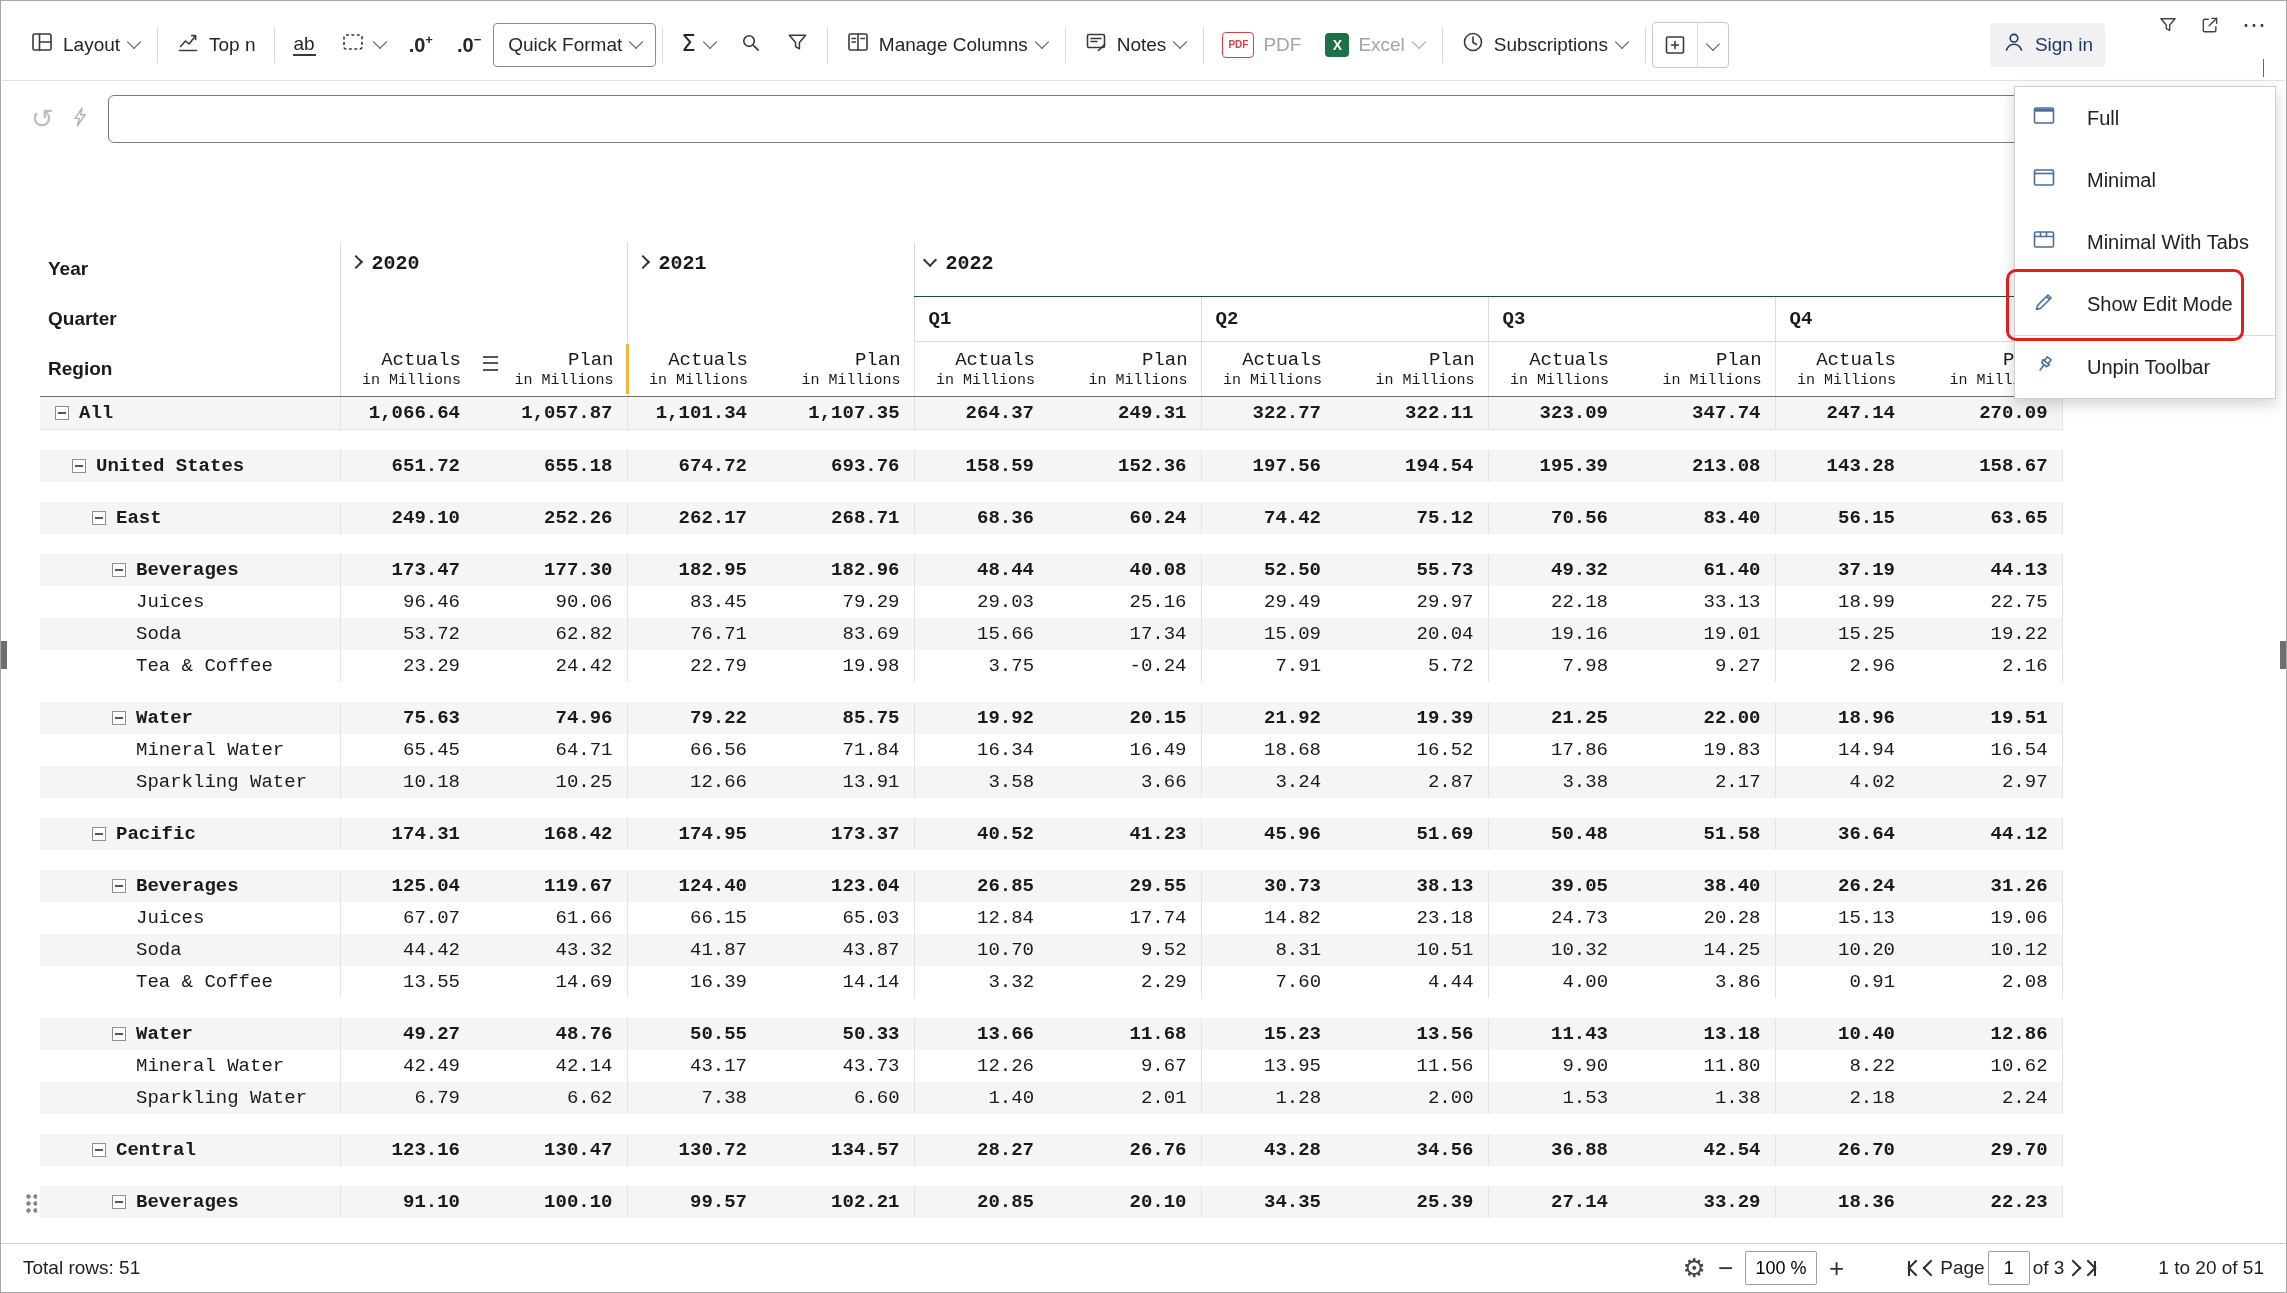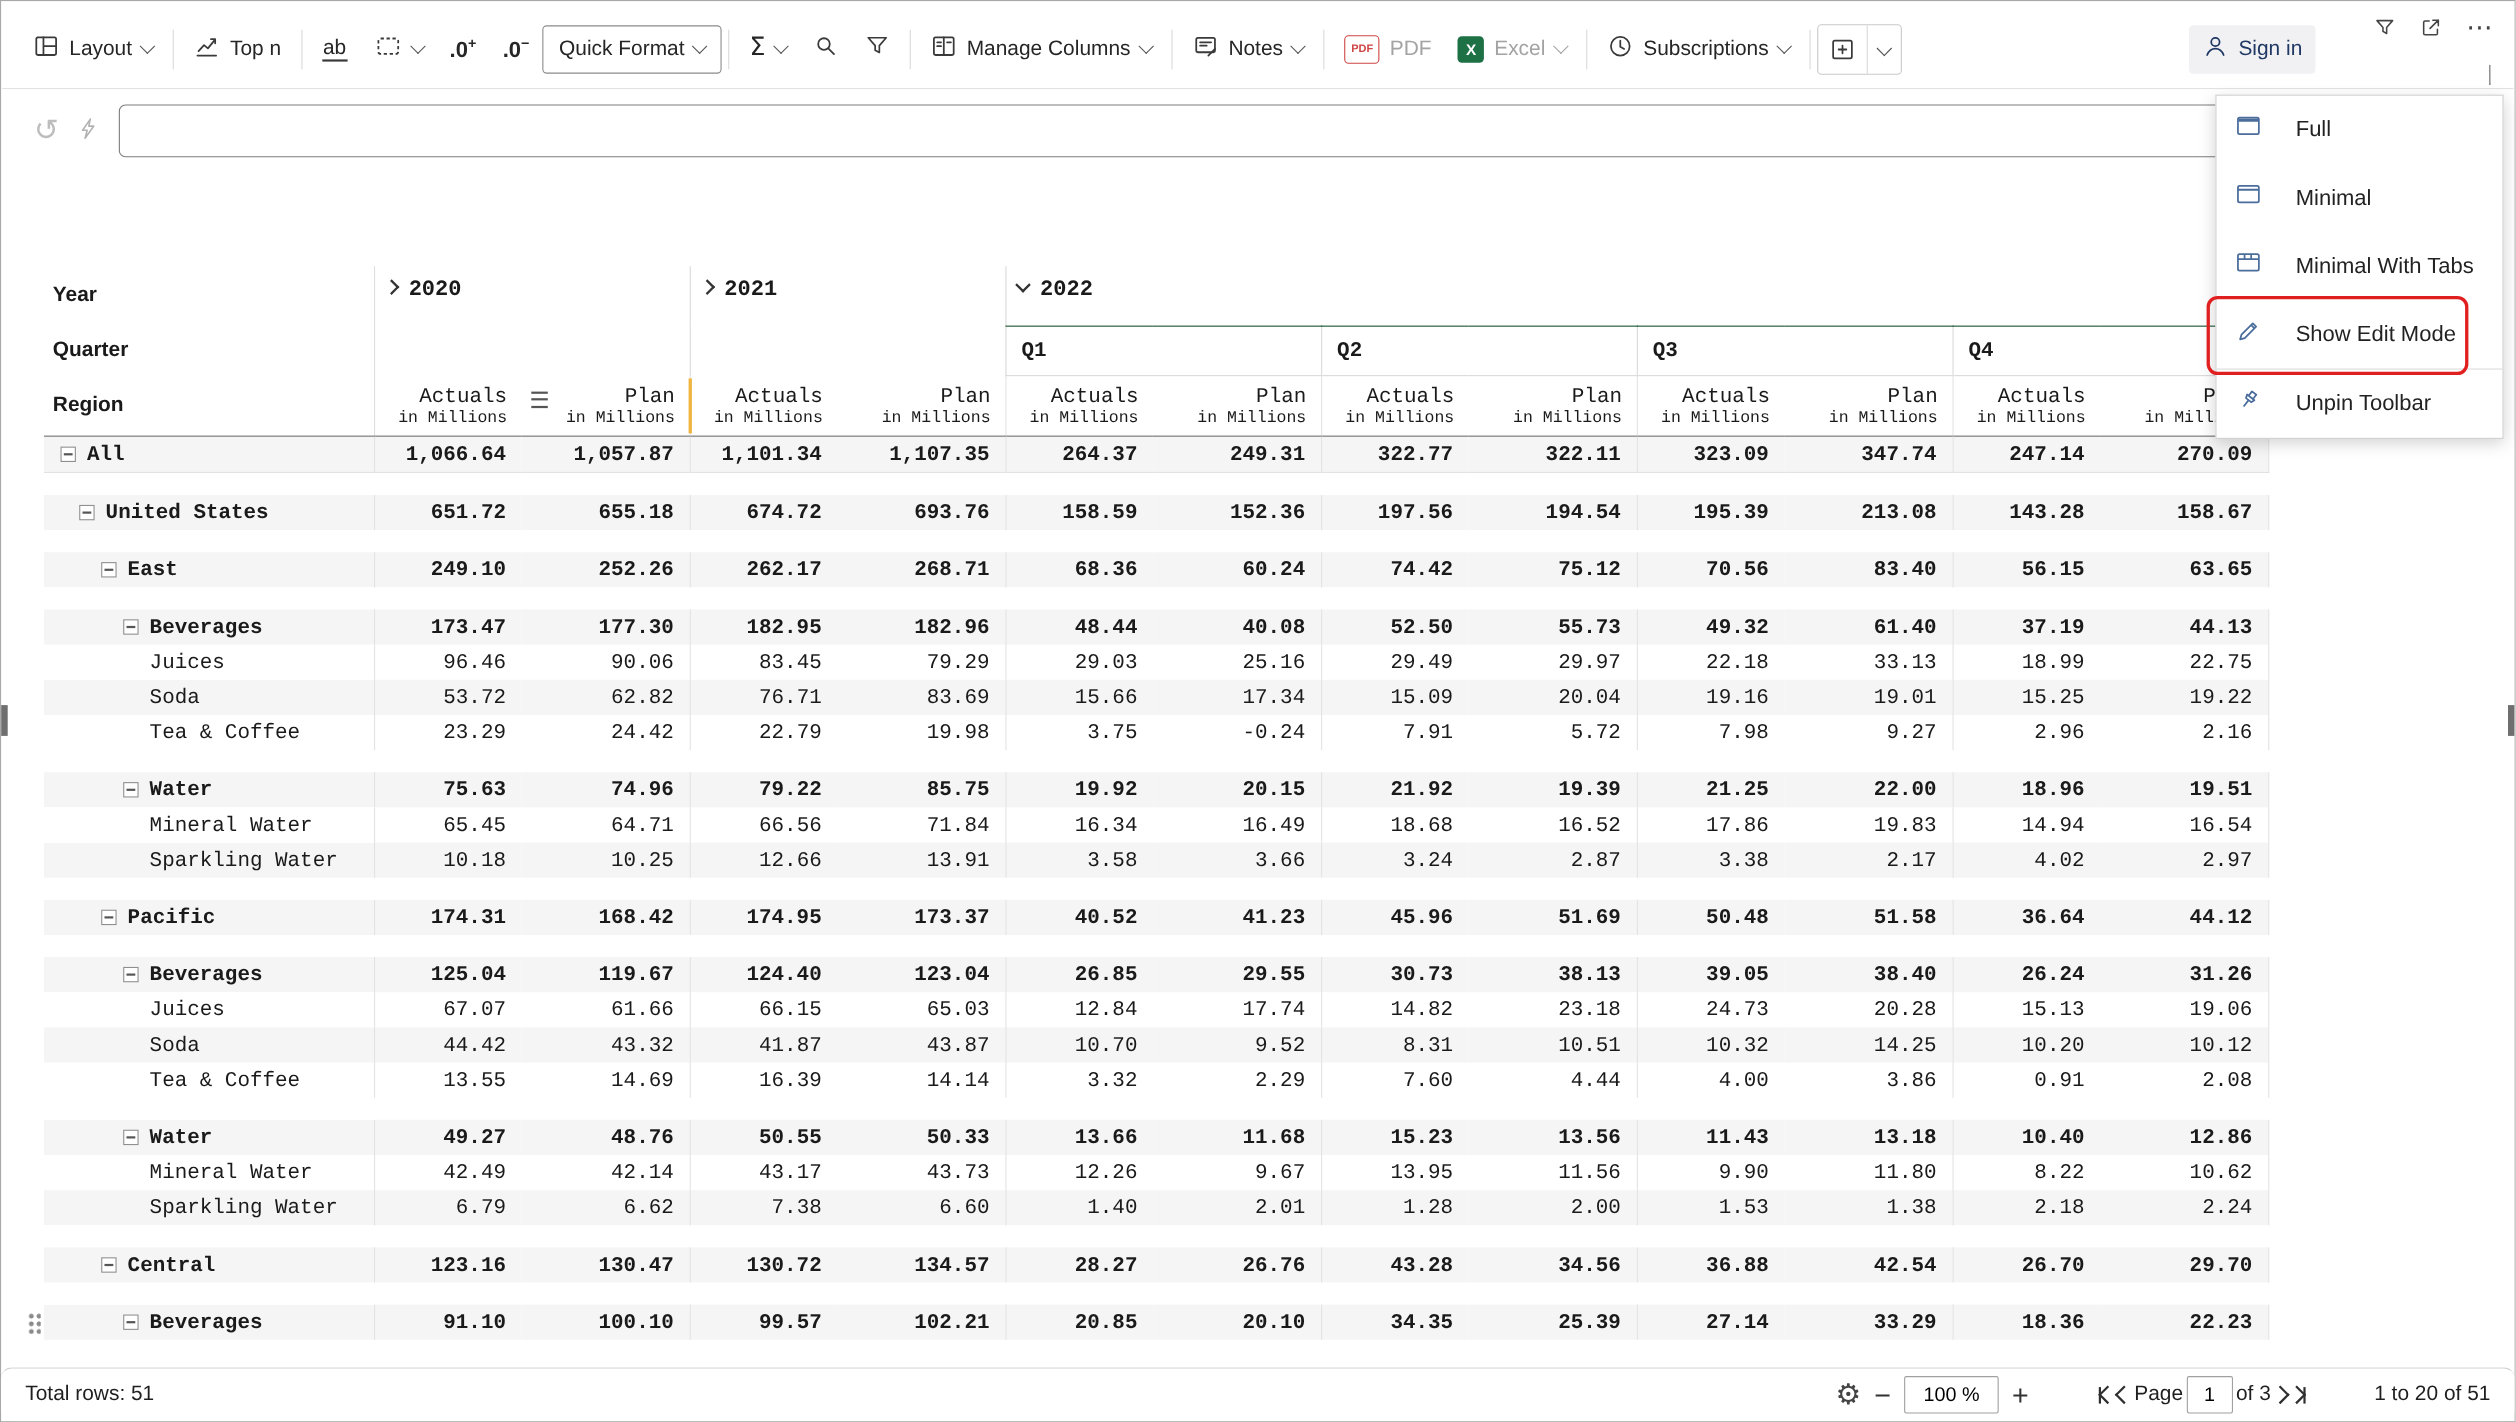--- a/index.html
+++ b/index.html
@@ -89,24 +89,24 @@
   
   .menu{position:absolute;left:2013px;top:85px;width:260px;background:#fff;border:1px solid #cfcfcf;
         box-shadow:0 5px 14px rgba(0,0,0,.18);z-index:20;}
   .menu-item{display:flex;align-items:center;gap:30px;height:62px;padding-left:16px;cursor:pointer;font-size:20px;color:#222;}
   .menu-divider{height:1px;background:#dcdcdc;margin:0;}
   .annotation-box{position:absolute;left:2005px;top:268px;width:232px;height:66px;border:3px solid #e02020;
                   border-radius:10px;z-index:40;pointer-events:none;}
 
   
   .statusbar{position:absolute;left:0;right:0;bottom:0;height:49px;border-top:1px solid #cfcfcf;
-             background:#fff;display:flex;align-items:center;padding:0 22px;font-size:19px;color:#1f1f1f;box-sizing:border-box;border-radius:10px;}
+             background:#fff;display:flex;align-items:center;padding:0 22px;font-size:19px;color:#1f1f1f;box-sizing:border-box;}
   .gear-glyph{font-size:26px;color:#444;margin-left:auto;line-height:26px;}
   .zoom-btn{font-size:26px;color:#333;padding:0 12px;cursor:pointer;line-height:20px;}
-  .zoom-box{width:86px;height:34px;border:1px solid #a0a0a0;border-radius:2px;text-align:center;
+  .zoom-box{width:72px;height:34px;border:1px solid #a0a0a0;border-radius:2px;text-align:center;
             font-size:18px;font-family:"Liberation Sans",sans-serif;box-sizing:border-box;}
   .pag{display:flex;align-items:center;gap:3px;margin-left:52px;}
   .pg-btn{display:flex;align-items:center;cursor:pointer;}
   .chev-l2{width:10px;height:10px;border-left:2px solid #2f2f2f;border-bottom:2px solid #2f2f2f;transform:rotate(45deg);}
   .chev-r2{width:10px;height:10px;border-left:2px solid #2f2f2f;border-bottom:2px solid #2f2f2f;transform:rotate(225deg);}
   .pg-bar{width:2px;height:15px;background:#2f2f2f;}
   .page-input{width:42px;height:34px;border:1px solid #a0a0a0;border-radius:2px;text-align:center;font-size:18px;box-sizing:border-box;}
   .range{margin-left:62px;}
 
   

